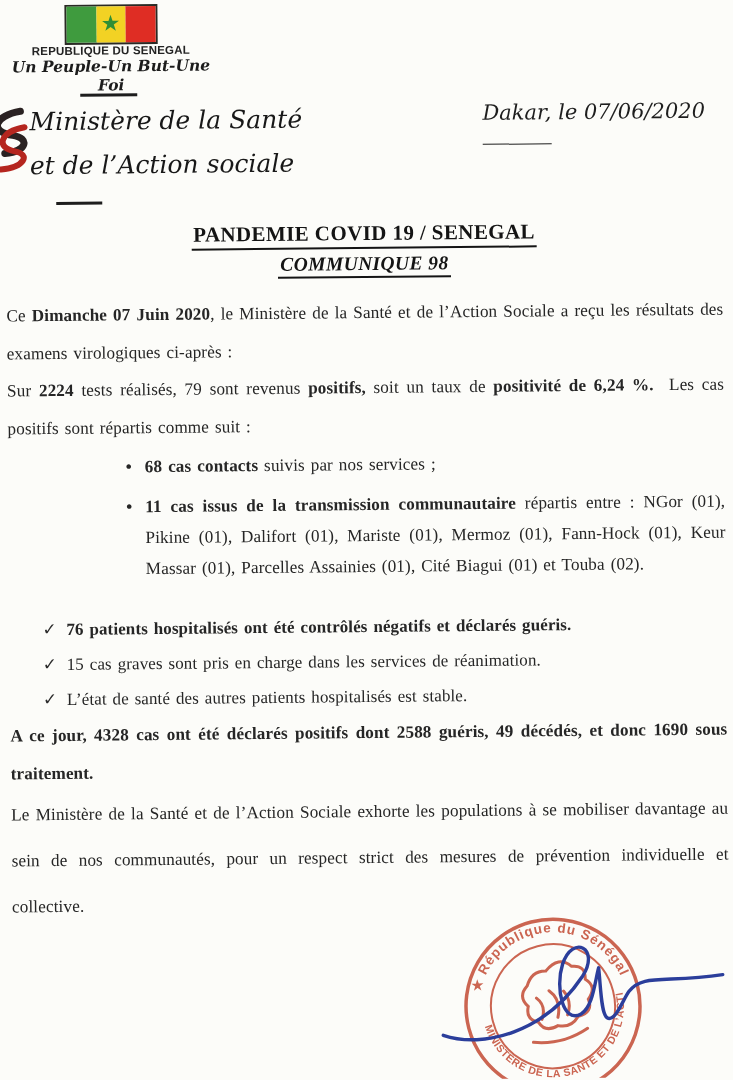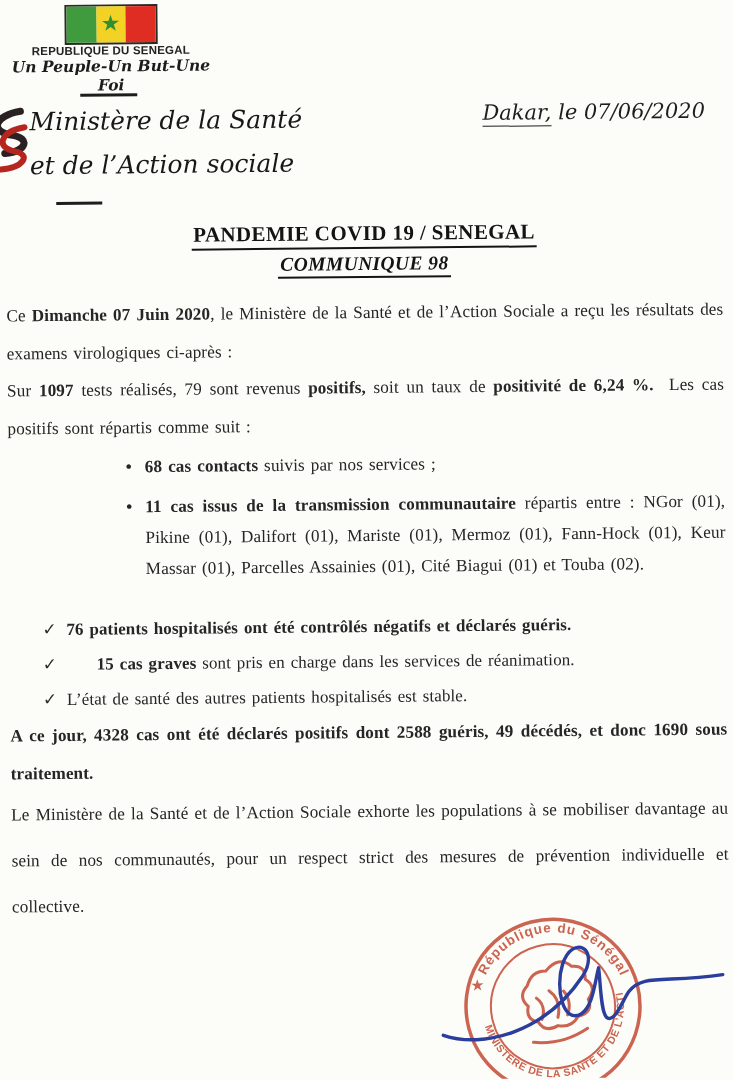--- a/index.html
+++ b/index.html
@@ -25,21 +25,21 @@
     font-family:"Liberation Sans",sans-serif;font-weight:700;font-size:11.5px;letter-spacing:.2px;color:#232323;}
   .motto{position:absolute;left:12px;top:54px;width:206px;text-align:center;
     font-family:"DejaVu Serif",serif;font-style:italic;font-weight:700;font-size:15.5px;color:#1c1c1c;}
   .rule1{position:absolute;left:84px;top:91px;width:57px;height:2.5px;background:#1d1d1d;}
   .rule2{position:absolute;left:59px;top:199px;width:46px;height:3px;background:#1d1d1d;}
   .ministry{position:absolute;left:33px;top:97px;
     font-family:"DejaVu Serif",serif;font-style:italic;font-size:25px;color:#181818;line-height:44px;white-space:nowrap;}
   .logo-edge{position:absolute;left:-6px;top:102px;}
   .dateline{position:absolute;left:486px;top:102px;white-space:nowrap;
     font-family:"DejaVu Serif",serif;font-style:italic;font-size:21px;color:#1e1e1e;}
-  .dateline .city{border-bottom:1.5px solid #1e1e1e;padding-bottom:1px;}
+  .dateline .city{border-bottom:1.5px solid #1e1e1e;padding-bottom:19px;}
 
   
   .title-block{position:absolute;left:0;top:221px;width:100%;text-align:center;}
   .doc-title{display:inline-block;font-weight:700;font-size:21px;letter-spacing:.4px;color:#141414;
     border-bottom:2.5px solid #141414;padding:0 2px 1px;}
   .doc-subtitle{display:inline-block;font-weight:700;font-style:italic;font-size:19.5px;letter-spacing:.4px;color:#141414;
     border-bottom:2.5px solid #141414;padding:0 2px 1px;margin-top:4px;}
 
   
   .bodytext{position:absolute;left:8px;top:294px;width:717px;font-size:17.2px;color:#262626;
@@ -91,41 +91,41 @@
       <span class="city">Dakar,</span><span> le 07/06/2020</span>
     </div>
 
     <div class="title-block">
       <div><span class="doc-title">PANDEMIE COVID 19 / SENEGAL</span></div>
       <div><span class="doc-subtitle">COMMUNIQUE 98</span></div>
     </div>
 
     <div class="bodytext">
       <p><span>Ce </span><span style="font-weight: 700;">Dimanche 07 Juin 2020</span><span>, le Ministère de la Santé et de l’Action Sociale a reçu les résultats des examens virologiques ci-après :</span></p>
-      <p><span>Sur </span><span style="font-weight: 700;">1097</span><span> tests réalisés, </span><span style="font-weight: 400;">79</span><span> sont revenus </span><span style="font-weight: 700; font-family: Liberation Serif, serif;">positifs,</span><span> soit un taux de </span><span style="font-weight: 700;">positivité de 6,24 %.</span><span>&nbsp; Les cas positifs sont répartis comme suit :</span></p>
+      <p><span>Sur </span><span style="font-weight: 700;">2224</span><span> tests réalisés, </span><span style="font-weight: 400;">79</span><span> sont revenus </span><span style="font-weight: 700; font-family: Liberation Serif, serif;">positifs,</span><span> soit un taux de </span><span style="font-weight: 700;">positivité de 6,24 %.</span><span>&nbsp; Les cas positifs sont répartis comme suit :</span></p>
 
       <div class="bullets">
         <div class="bullet-item">
           <span class="bullet-mark">•</span>
           <span class="bullet-text"><span style="font-weight: 700;">68 cas contacts</span><span> suivis par nos services ;</span></span>
         </div>
         <div class="bullet-item">
           <span class="bullet-mark">•</span>
           <span class="bullet-text"><span style="font-weight: 700;">11 cas issus de la transmission communautaire</span><span> répartis entre : NGor (01), Pikine (01), Dalifort (01), Mariste (01), Mermoz (01), Fann-Hock (01), Keur Massar (01), Parcelles Assainies (01), Cité Biagui (01) et Touba (02).</span></span>
         </div>
       </div>
 
       <div class="checks">
         <div class="check-item">
           <span class="check-mark">✓</span>
           <span class="check-text"><span style="font-weight: 700;">76 patients hospitalisés ont été contrôlés négatifs et déclarés guéris.</span></span>
         </div>
         <div class="check-item">
           <span class="check-mark">✓</span>
-          <span class="check-text"><span style="font-weight: 700; margin-left: 30px;">15 cas graves</span><span> sont pris en charge dans les services de réanimation.</span></span>
+          <span class="check-text"><span style="font-weight: 400;">15 cas graves</span><span> sont pris en charge dans les services de réanimation.</span></span>
         </div>
         <div class="check-item">
           <span class="check-mark">✓</span>
           <span class="check-text"><span>L’état de santé des autres patients hospitalisés est stable.</span></span>
         </div>
       </div>
 
       <p class="totals"><span style="font-weight: 700;">A ce jour, 4328 cas ont été déclarés positifs dont 2588 guéris, 49 décédés, et donc 1690 sous traitement.</span></p>
       <p class="closing"><span>Le Ministère de la Santé et de l’Action Sociale exhorte les populations à se mobiliser davantage au sein de nos communautés, pour un respect strict des mesures de prévention individuelle et collective.</span></p>
     </div>

